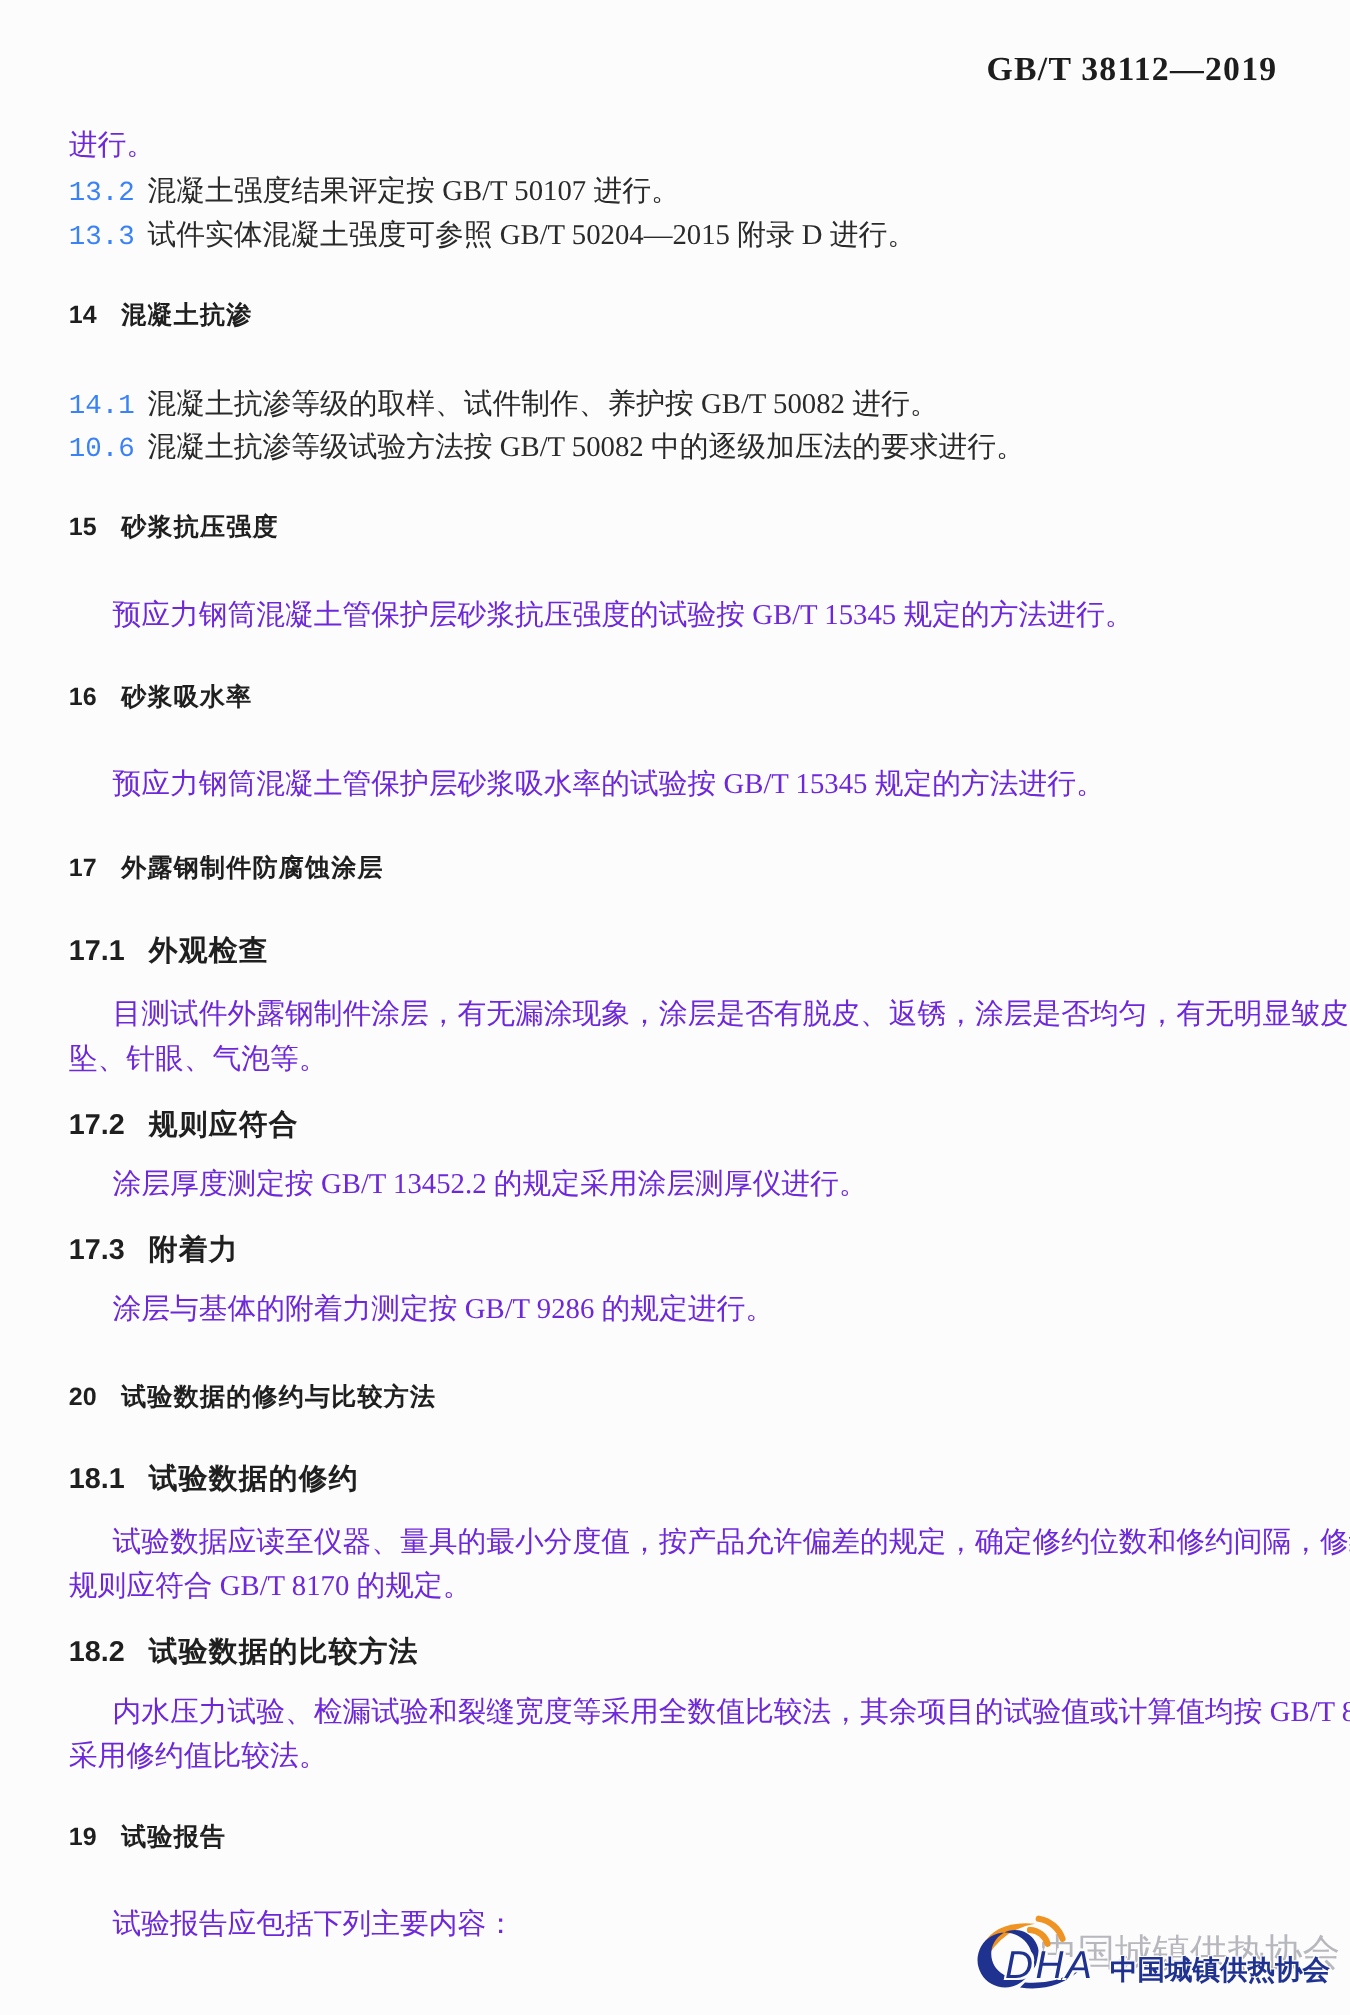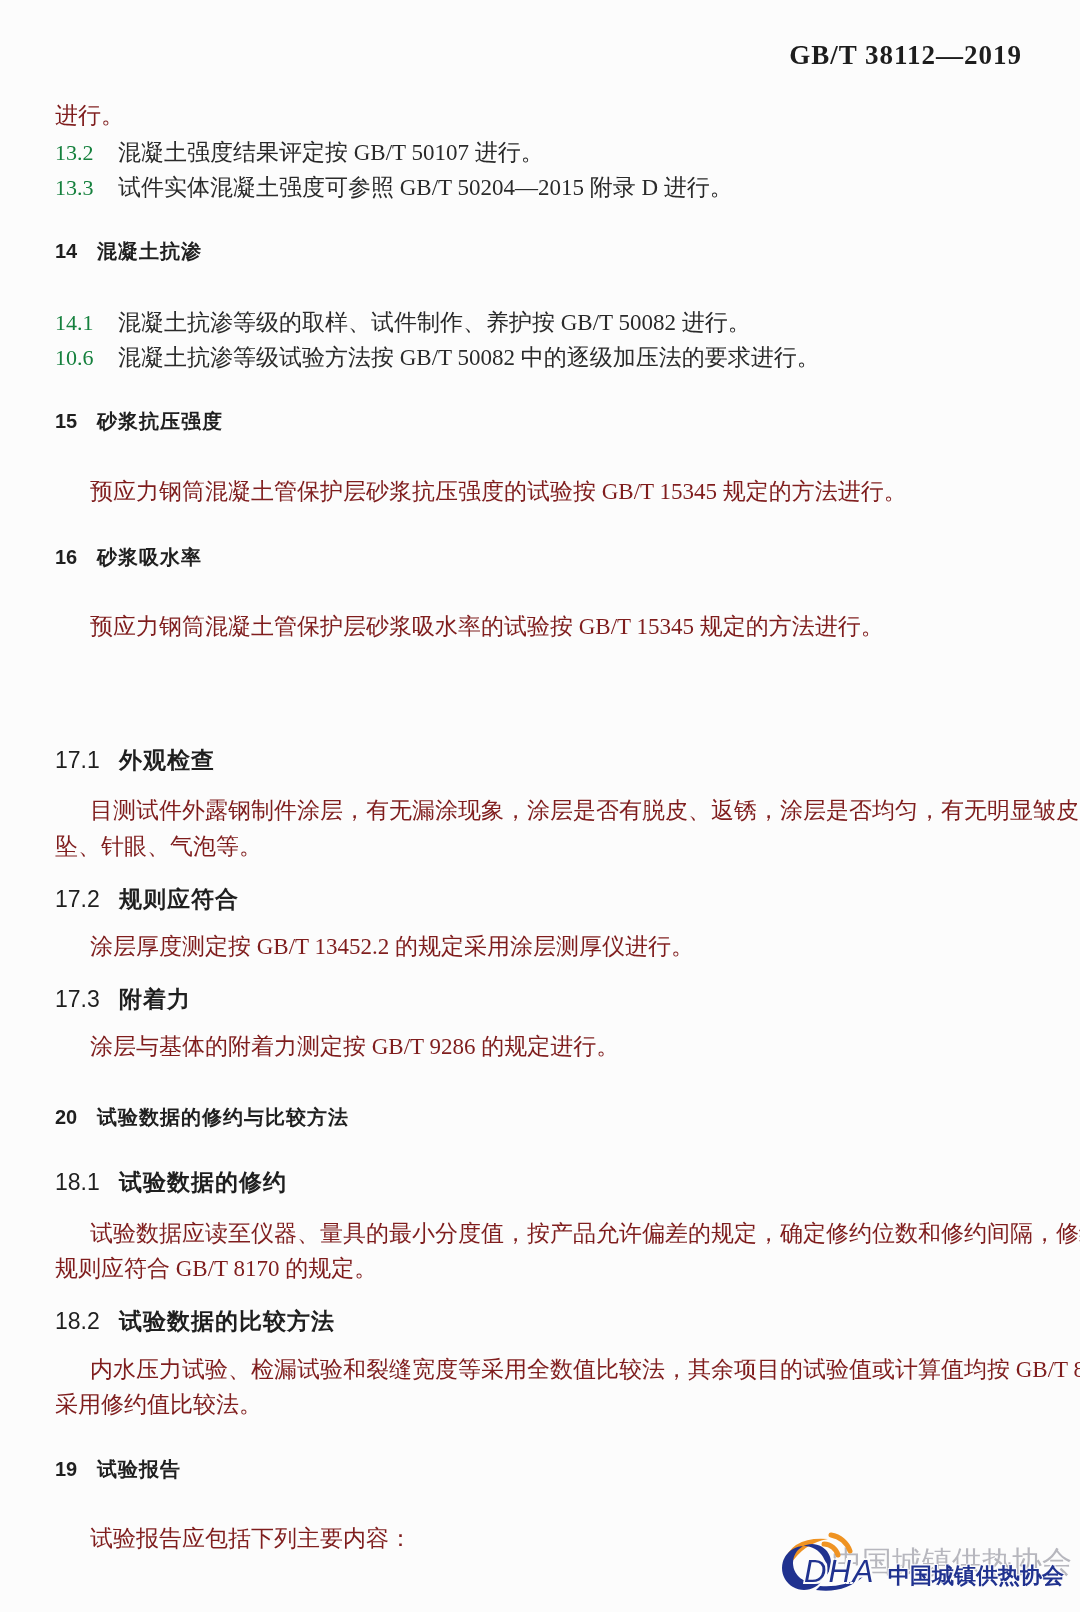--- a/index.html
+++ b/index.html
@@ -11,38 +11,38 @@
     overflow:hidden;
     font-family:"Liberation Serif","DejaVu Serif",serif;
     color:#262626;
   }
   .abs{position:absolute;white-space:nowrap;}
   .hdr{
     top:40px;right:58px;
     font-family:"Liberation Serif","DejaVu Serif",serif;
     font-weight:bold;font-size:27px;letter-spacing:1px;color:#1d1d1d;
   }
-  .body{font-size:23px;line-height:30px;color:#7f1d1d;}
+  .body{font-size:23px;line-height:30px;color:#6d28d9;}
   .flush{left:55px;}
   .indent{left:90px;}
   .clause{left:55px;font-size:23px;color:#2a2a2a;}
   .cnum{
     display:inline-block;width:63px;
-    font-family:Liberation Serif, serif;
-    font-size:22px;color:#15803d;
+    font-family:Liberation Mono, monospace;
+    font-size:22px;color:#3b82f6;
   }
   .h1,.h2{
     left:55px;
     font-family:"Liberation Sans","DejaVu Sans",sans-serif;
     font-weight:bold;color:#1f1f1f;letter-spacing:1px;
   }
   .h1{font-size:20px;}
   .h2{font-size:23px;}
   .h1 .hnum{display:inline-block;width:42px;font-weight:bold;letter-spacing:0;}
-  .h2 .hnum{display:inline-block;width:64px;font-weight:normal;letter-spacing:0;}
+  .h2 .hnum{display:inline-block;width:64px;font-weight:bold;letter-spacing:0;}
   
   .logo{position:absolute;left:778px;top:1528px;width:300px;height:80px;}
   .logo-ghost{
     position:absolute;left:54px;top:14px;
     font-family:"Liberation Sans","DejaVu Sans",sans-serif;
     font-size:30px;font-weight:500;letter-spacing:0px;
     color:#b4b4bb;opacity:.95;white-space:nowrap;z-index:1;
   }
   .logo-svg{position:absolute;left:0;top:2px;z-index:2;}
   .logo-abbr{
@@ -80,20 +80,21 @@
   <div class="abs clause" style="top:342px"><span class="cnum">10.6</span><span>混凝土抗渗等级试验方法按 GB/T 50082 中的逐级加压法的要求进行。</span></div>
 
   <div class="abs h1" style="top:408px"><span class="hnum">15</span><span>砂浆抗压强度</span></div>
 
   <div class="abs body indent" style="top:477px">预应力钢筒混凝土管保护层砂浆抗压强度的试验按 GB/T 15345 规定的方法进行。</div>
 
   <div class="abs h1" style="top:544px"><span class="hnum">16</span><span>砂浆吸水率</span></div>
 
   <div class="abs body indent" style="top:612px">预应力钢筒混凝土管保护层砂浆吸水率的试验按 GB/T 15345 规定的方法进行。</div>
 
+  <div class="abs h1" style="top:681px"><span class="hnum">17</span><span>外露钢制件防腐蚀涂层</span></div>
 
   <div class="abs h2" style="top:745px"><span class="hnum">17.1</span><span>外观检查</span></div>
 
   <div class="abs body indent" style="top:796px">目测试件外露钢制件涂层，有无漏涂现象，涂层是否有脱皮、返锈，涂层是否均匀，有无明显皱皮、流</div>
   <div class="abs body flush" style="top:832px">坠、针眼、气泡等。</div>
 
   <div class="abs h2" style="top:884px"><span class="hnum">17.2</span><span>规则应符合</span></div>
 
   <div class="abs body indent" style="top:932px">涂层厚度测定按 GB/T 13452.2 的规定采用涂层测厚仪进行。</div>
 

